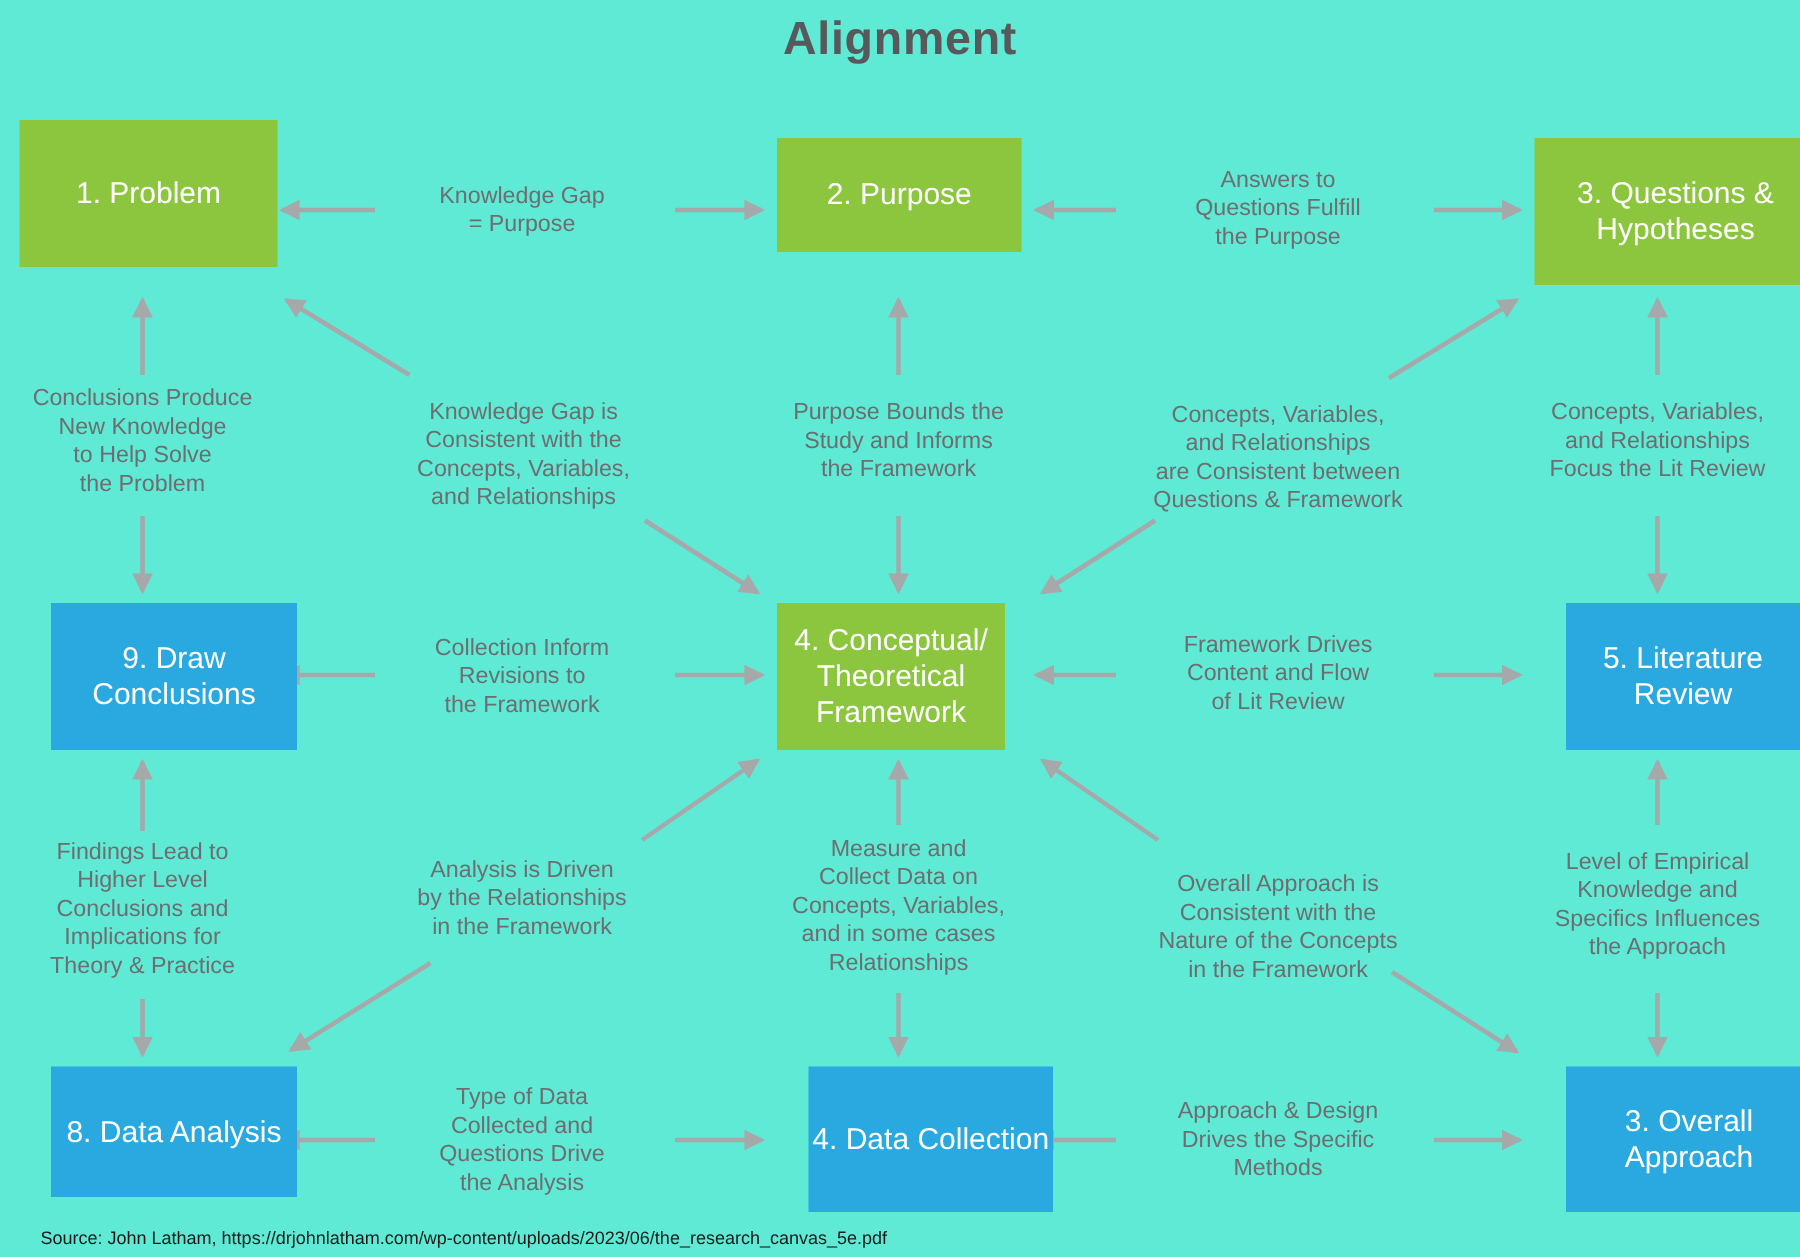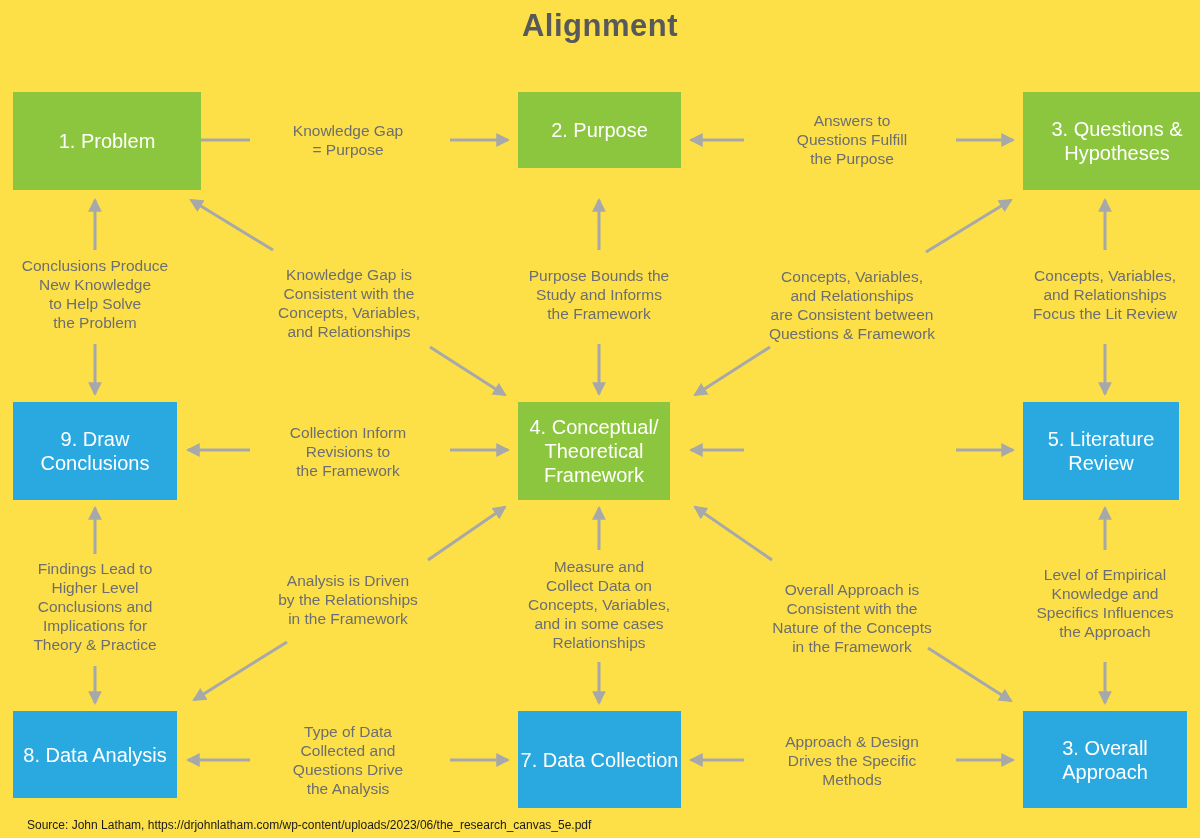--- a/index.html
+++ b/index.html
@@ -1,25 +1,25 @@
 <!DOCTYPE html>
 <html><head>
 <meta charset="utf-8">
 <style>
   html,body{margin:0;padding:0;background:#ffffff;}
   body{font-family:"Liberation Sans","DejaVu Sans",sans-serif;}
-  #canvas{position:relative;width:1200px;height:838px;background:#fde047;overflow:hidden;}
+  #canvas{position:relative;width:1200px;height:838px;background:#5eead4;overflow:hidden;}
   .title{position:absolute;left:0;right:0;top:8px;text-align:center;
          font-size:31px;font-weight:bold;color:#58595B;letter-spacing:.5px;}
   .arrows{position:absolute;left:0;top:0;width:1200px;height:838px;}
   .arrows line{stroke:#A7A8AA;stroke-width:3;}
   .box{position:absolute;display:flex;align-items:center;justify-content:center;
        text-align:center;color:#ffffff;font-size:20px;line-height:24px;white-space:pre-line;}
   .box.green{background:#8CC63F;}
-  .box.blue{background:#29A9E0;}
+  .box.blue{background:#29A9E0;margin-left:21px;}
   .clabel{position:absolute;transform:translate(-50%,-50%);text-align:center;
           color:#6D6E71;font-size:15.5px;line-height:19px;white-space:pre-line;width:260px;}
   .source{position:absolute;left:27px;top:818px;font-size:12px;font-weight:normal;color:#1A1A1A;}
 </style>
 </head>
 <body>
 
 <div id="canvas">
 
   <div class="title">Alignment</div>
@@ -96,21 +96,21 @@
     <g>
       <line x1="250" y1="760" x2="188" y2="760" marker-end="url(#ah)"></line>
       <line x1="450" y1="760" x2="508" y2="760" marker-end="url(#ah)"></line>
     </g>
     <g>
       <line x1="744" y1="760" x2="691" y2="760" marker-end="url(#ah)"></line>
       <line x1="956" y1="760" x2="1013" y2="760" marker-end="url(#ah)"></line>
     </g>
   </svg>
 
-  <div class="box green" style="left:13px;top:92px;width:188px;height:98px">
+  <div class="box green" style="left:13px;top:80px;width:172px;height:98px">
     <span>1. Problem</span>
   </div>
   <div class="box green" style="left:518px;top:92px;width:163px;height:76px">
     <span>2. Purpose</span>
   </div>
   <div class="box green" style="left:1023px;top:92px;width:188px;height:98px">
     <span>3. Questions &amp;
 Hypotheses</span>
   </div>
 
@@ -125,21 +125,21 @@
   </div>
   <div class="box blue" style="left:1023px;top:402px;width:156px;height:98px">
     <span>5. Literature
 Review</span>
   </div>
 
   <div class="box blue" style="left:13px;top:711px;width:164px;height:87px">
     <span>8. Data Analysis</span>
   </div>
   <div class="box blue" style="left:518px;top:711px;width:163px;height:97px">
-    <span>7. Data Collection</span>
+    <span>4. Data Collection</span>
   </div>
   <div class="box blue" style="left:1023px;top:711px;width:164px;height:97px">
     <span>3. Overall
 Approach</span>
   </div>
 
   <div class="clabel" style="left:348px;top:140px">Knowledge Gap
 = Purpose</div>
   <div class="clabel" style="left:852px;top:139px">Answers to
 Questions Fulfill
@@ -158,20 +158,23 @@
   <div class="clabel" style="left:852px;top:305px">Concepts, Variables,
 and Relationships
 are Consistent between
 Questions &amp; Framework</div>
   <div class="clabel" style="left:1105px;top:294px;width:220px">Concepts, Variables,
 and Relationships
 Focus the Lit Review</div>
   <div class="clabel" style="left:348px;top:451px">Collection Inform
 Revisions to
 the Framework</div>
+  <div class="clabel" style="left:852px;top:449px">Framework Drives
+Content and Flow
+of Lit Review</div>
   <div class="clabel" style="left:95px;top:606px;width:220px">Findings Lead to
 Higher Level
 Conclusions and
 Implications for
 Theory &amp; Practice</div>
   <div class="clabel" style="left:348px;top:599px">Analysis is Driven
 by the Relationships
 in the Framework</div>
   <div class="clabel" style="left:599px;top:604px">Measure and
 Collect Data on

